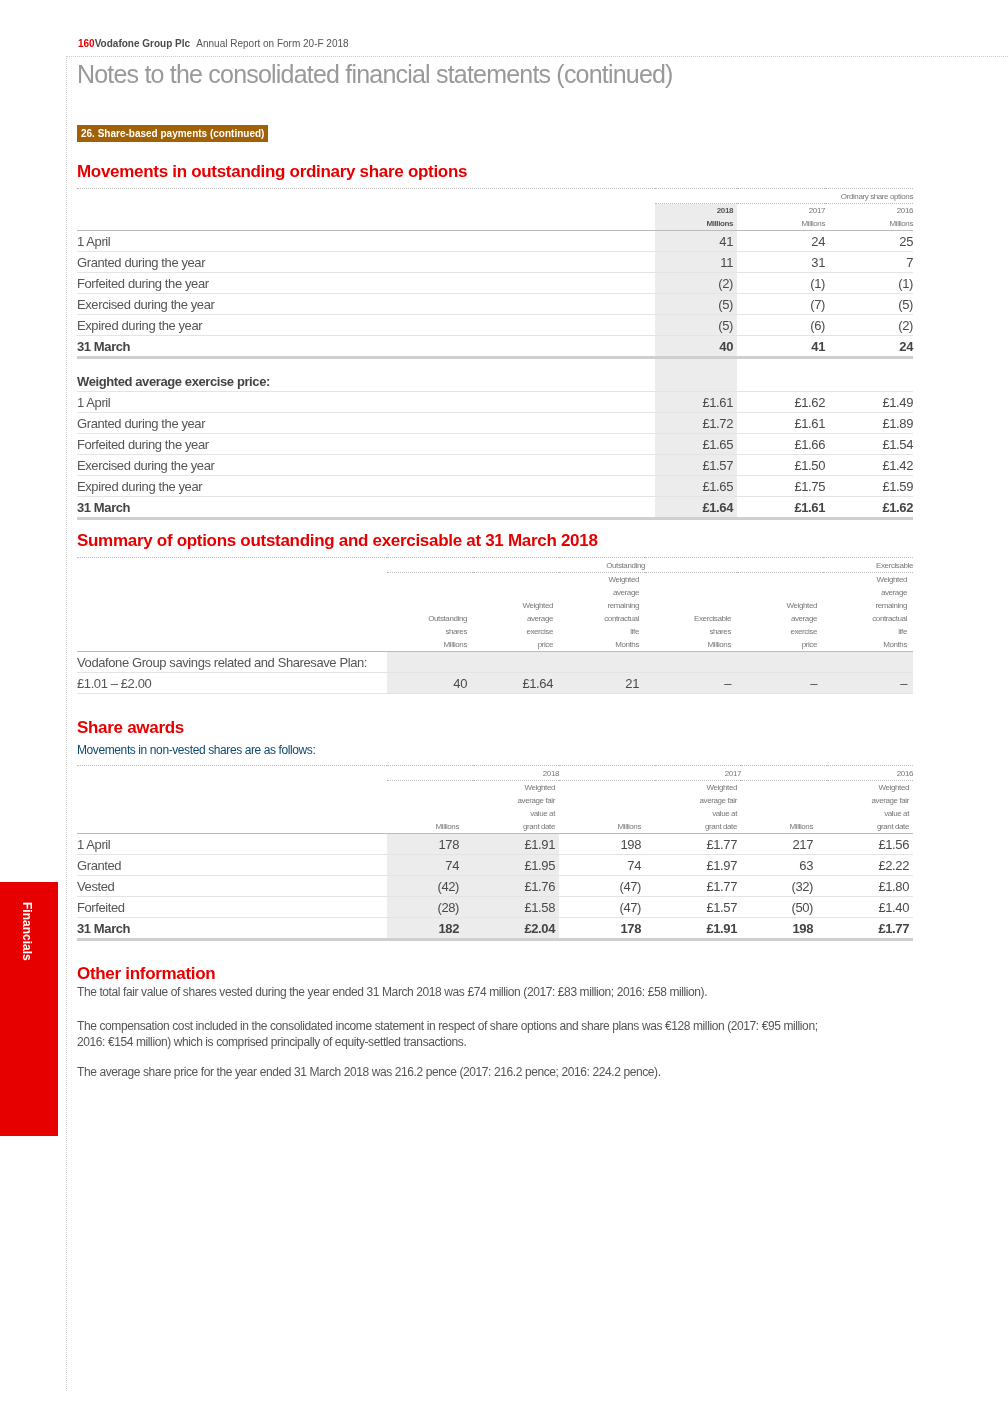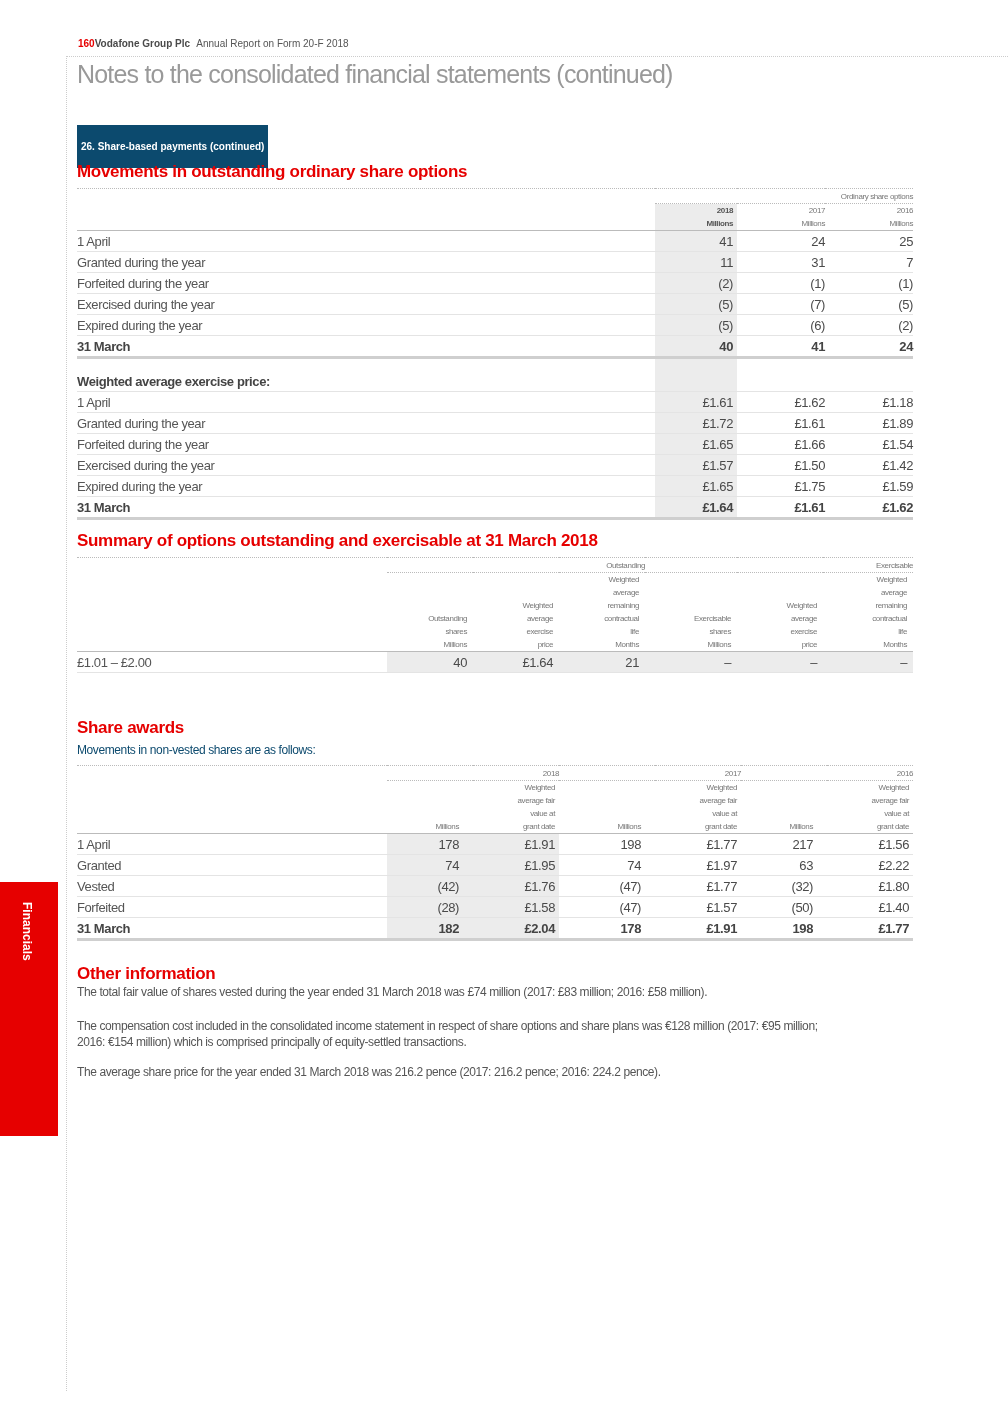--- a/index.html
+++ b/index.html
@@ -5,22 +5,22 @@
   html, body { margin: 0; padding: 0; background: #fff; }
   body { width: 1008px; height: 1425px; position: relative; overflow: hidden;
          font-family: "Liberation Sans", sans-serif; color: #4a4a4a; }
   .page-header { position: absolute; left: 78px; top: 38px; font-size: 10px; color: #555; }
   .page-header .pnum { color: #e60000; font-weight: bold; }
   .page-header .co { font-weight: bold; color: #4a4a4a; margin-right: 4px; }
   .frame-top { position: absolute; left: 66px; top: 56px; width: 942px; border-top: 1px dotted #ccc; }
   .frame-left { position: absolute; left: 66px; top: 56px; height: 1335px; border-left: 1px dotted #ccc; }
   .main-title { position: absolute; left: 77px; top: 60px; font-size: 25px; color: #999; font-weight: normal;
                 letter-spacing: -0.8px; margin: 0; }
-  .note-badge { position: absolute; left: 77px; top: 125px; background: #0c4a6e; color: #fff; font-weight: bold;
-                font-size: 10px; padding: 16px 4px; }
+  .note-badge { position: absolute; left: 77px; top: 125px; background: #a16207; color: #fff; font-weight: bold;
+                font-size: 10px; padding: 3px 4px; }
   .side-tab { position: absolute; left: 0; top: 882px; width: 58px; height: 254px; background: #e60000; }
   .side-tab span { position: absolute; left: 20px; top: 20px; writing-mode: vertical-rl; color: #fff;
                    font-weight: bold; font-size: 12px; }
   h2.sec { position: absolute; margin: 0; color: #e60000; font-size: 17px; font-weight: bold; letter-spacing: -0.3px; }
   .lead { position: absolute; font-size: 12px; color: #0c4a6e; letter-spacing: -0.4px; }
   table { position: absolute; border-collapse: collapse; font-size: 13px; letter-spacing: -0.4px; }
   td, th { padding: 0; }
   .hdr-small { font-size: 8px; color: #777; font-weight: normal; text-align: right; line-height: 13px; vertical-align: bottom; }
   .hdr-small.b { font-weight: bold; color: #555; }
   .r { text-align: right; }
@@ -121,21 +121,21 @@
       <tr class="row">
         <td class="lbl" style="font-weight:bold;color:#444">Weighted average exercise price:</td>
         <td class="hl"></td>
         <td></td>
         <td></td>
       </tr>
       <tr class="row">
         <td class="lbl">1 April</td>
         <td class="r hl" style="padding-right:4px">£1.61</td>
         <td class="r" style="">£1.62</td>
-        <td class="r" style="">£1.18</td>
+        <td class="r" style="">£1.49</td>
       </tr>
       <tr class="row">
         <td class="lbl">Granted during the year</td>
         <td class="r hl" style="padding-right:4px">£1.72</td>
         <td class="r" style="">£1.61</td>
         <td class="r" style="">£1.89</td>
       </tr>
       <tr class="row">
         <td class="lbl">Forfeited during the year</td>
         <td class="r hl" style="padding-right:4px">£1.65</td>
@@ -213,20 +213,24 @@
           <div>price</div>
         </th>
         <th class="hdr-small" style="padding-right: 6px;">
           <div>Weighted</div>
           <div>average</div>
           <div>remaining</div>
           <div>contractual</div>
           <div>life</div>
           <div>Months</div>
         </th>
+      </tr>
+  <tr class="row">
+        <td class="lbl">Vodafone Group savings related and Sharesave Plan:</td>
+        <td colspan="6" class="hl"></td>
       </tr>
   <tr class="row" id="sum-vals">
         <td class="lbl">£1.01 – £2.00</td>
         <td class="r hl" style="padding-right: 6px;">40</td>
         <td class="r hl" style="padding-right: 6px;">£1.64</td>
         <td class="r hl" style="padding-right: 6px;">21</td>
         <td class="r hl" style="padding-right: 6px;">–</td>
         <td class="r hl" style="padding-right: 6px;">–</td>
         <td class="r hl" style="padding-right: 6px;">–</td>
       </tr>

